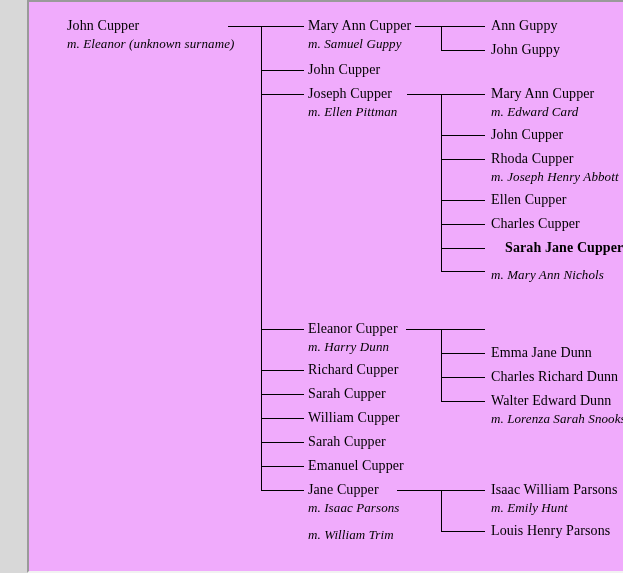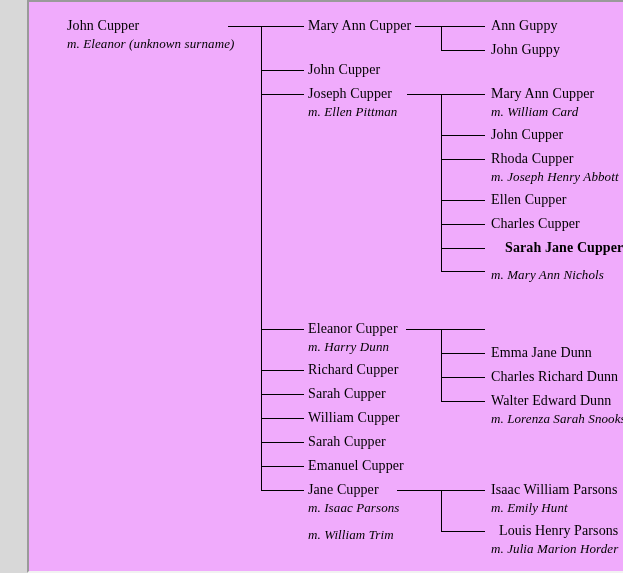--- a/index.html
+++ b/index.html
@@ -81,20 +81,21 @@
     <div class="line hline" style="left:232px; top:327px; width:43px;"></div>
     <div class="line hline" style="left:232px; top:368px; width:43px;"></div>
     <div class="line hline" style="left:232px; top:392px; width:43px;"></div>
     <div class="line hline" style="left:232px; top:416px; width:43px;"></div>
     <div class="line hline" style="left:232px; top:440px; width:43px;"></div>
     <div class="line hline" style="left:232px; top:464px; width:43px;"></div>
     <div class="line hline" style="left:232px; top:488px; width:43px;"></div>
 
     <div class="node" style="left:279px; top:17px;">
       <div class="name">Mary Ann Cupper</div>
+      <div class="spouse spouse-row">m. Samuel Guppy</div>
     </div>
 
     <div class="node" style="left:279px; top:61px;">
       <div class="name">John Cupper</div>
     </div>
 
     <div class="node" style="left:279px; top:320px;">
       <div class="name">Eleanor Cupper</div>
       <div class="spouse spouse-row">m. Harry Dunn</div>
     </div>
@@ -147,21 +148,21 @@
     <div class="line hline" style="left:412px; top:92px; width:44px;"></div>
     <div class="line hline" style="left:412px; top:133px; width:44px;"></div>
     <div class="line hline" style="left:412px; top:157px; width:44px;"></div>
     <div class="line hline" style="left:412px; top:198px; width:44px;"></div>
     <div class="line hline" style="left:412px; top:222px; width:44px;"></div>
     <div class="line hline" style="left:412px; top:246px; width:44px;"></div>
     <div class="line hline" style="left:412px; top:269px; width:44px;"></div>
 
     <div class="node" style="left:462px; top:85px;">
       <div class="name">Mary Ann Cupper</div>
-      <div class="spouse spouse-row">m. William Card</div>
+      <div class="spouse spouse-row">m. Edward Card</div>
     </div>
     <div class="node" style="left:462px; top:126px;">
       <div class="name">John Cupper</div>
     </div>
     <div class="node" style="left:462px; top:150px;">
       <div class="name">Rhoda Cupper</div>
       <div class="spouse spouse-row">m. Joseph Henry Abbott</div>
     </div>
     <div class="node" style="left:462px; top:191px;">
       <div class="name">Ellen Cupper</div>
@@ -198,17 +199,16 @@
     <div class="line vline" style="left:412px; top:488px; height:41px;"></div>
     <div class="line hline" style="left:412px; top:488px; width:44px;"></div>
     <div class="line hline" style="left:412px; top:529px; width:44px;"></div>
 
     <div class="node" style="left:462px; top:481px;">
       <div class="name">Isaac William Parsons</div>
       <div class="spouse spouse-row">m. Emily Hunt</div>
     </div>
     <div class="node" style="left:462px; top:522px;text-align:right;">
       <div class="name">Louis Henry Parsons</div>
-      <div class="spouse spouse-row">m. Julia Marion Horder</div>
     </div>
 
   </div>
 </div>
 
 </body></html>

